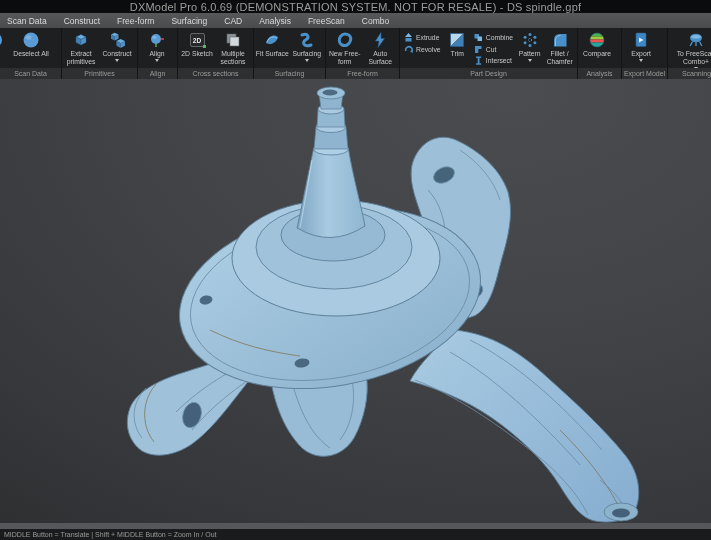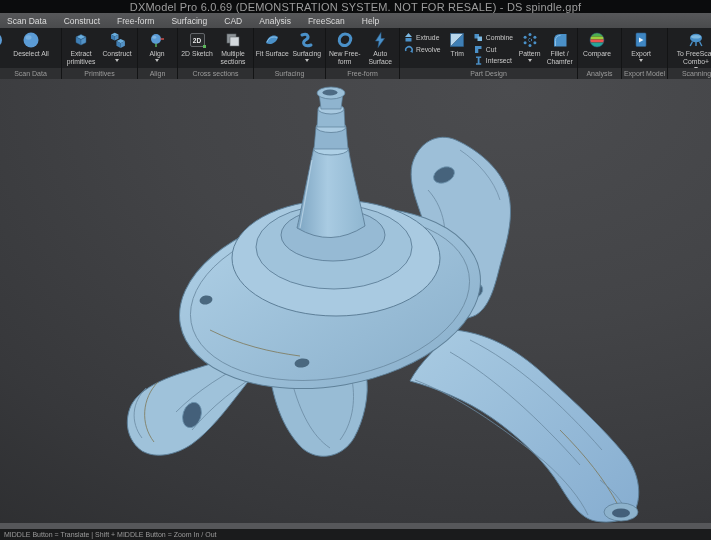--- a/index.html
+++ b/index.html
@@ -60,21 +60,21 @@
   </div>
 
   <div id="menubar">
     <span class="mi">Scan Data</span>
     <span class="mi">Construct</span>
     <span class="mi">Free-form</span>
     <span class="mi">Surfacing</span>
     <span class="mi">CAD</span>
     <span class="mi">Analysis</span>
     <span class="mi">FreeScan</span>
-    <span class="mi">Help</span>
+    <span class="mi">Combo</span>
   </div>
 
   <div id="ribbon">
 
     <div class="rgroup" style="width:62px">
       <div class="btns">
         <div class="rbtn clipped">
           <span class="icon">
             <svg width="18" height="18">
                 <circle cx="9" cy="9" r="7" fill="#5b9bd5"></circle>

